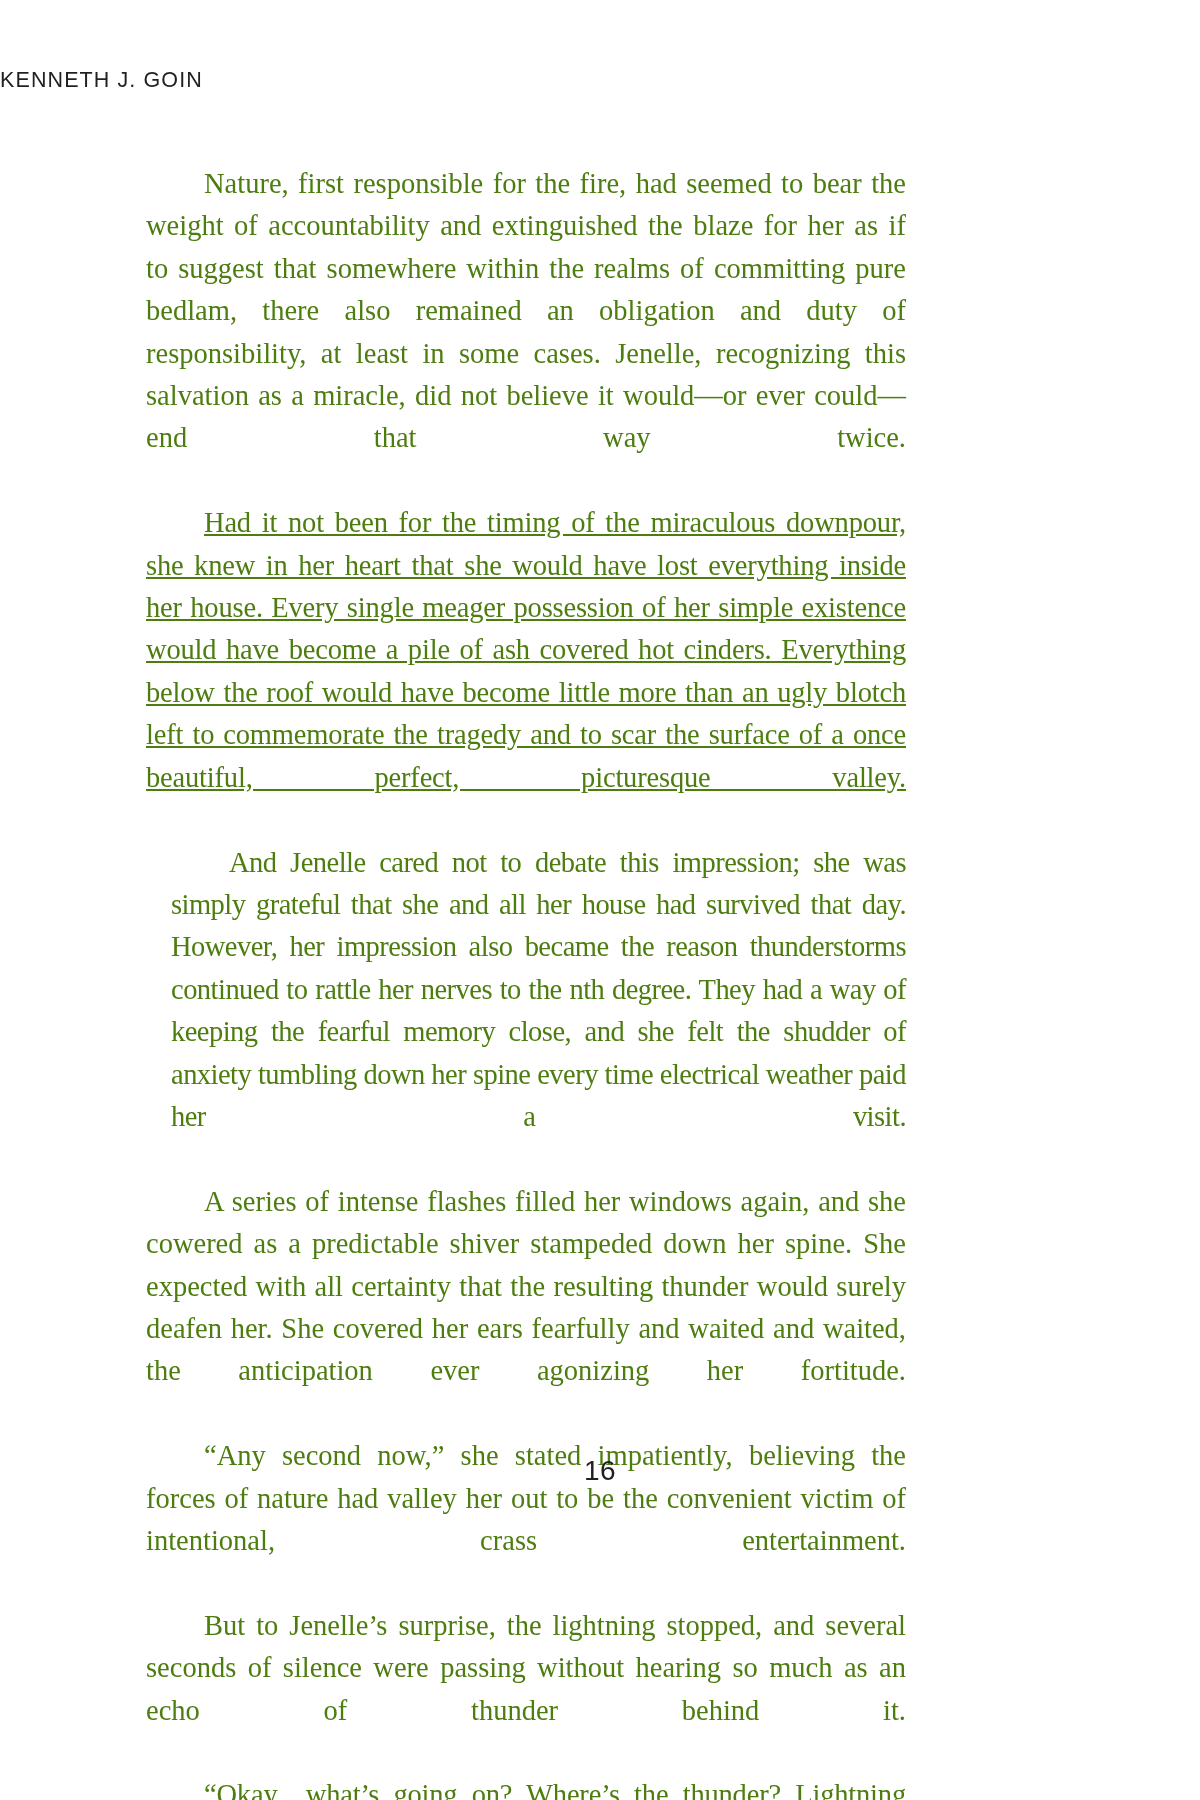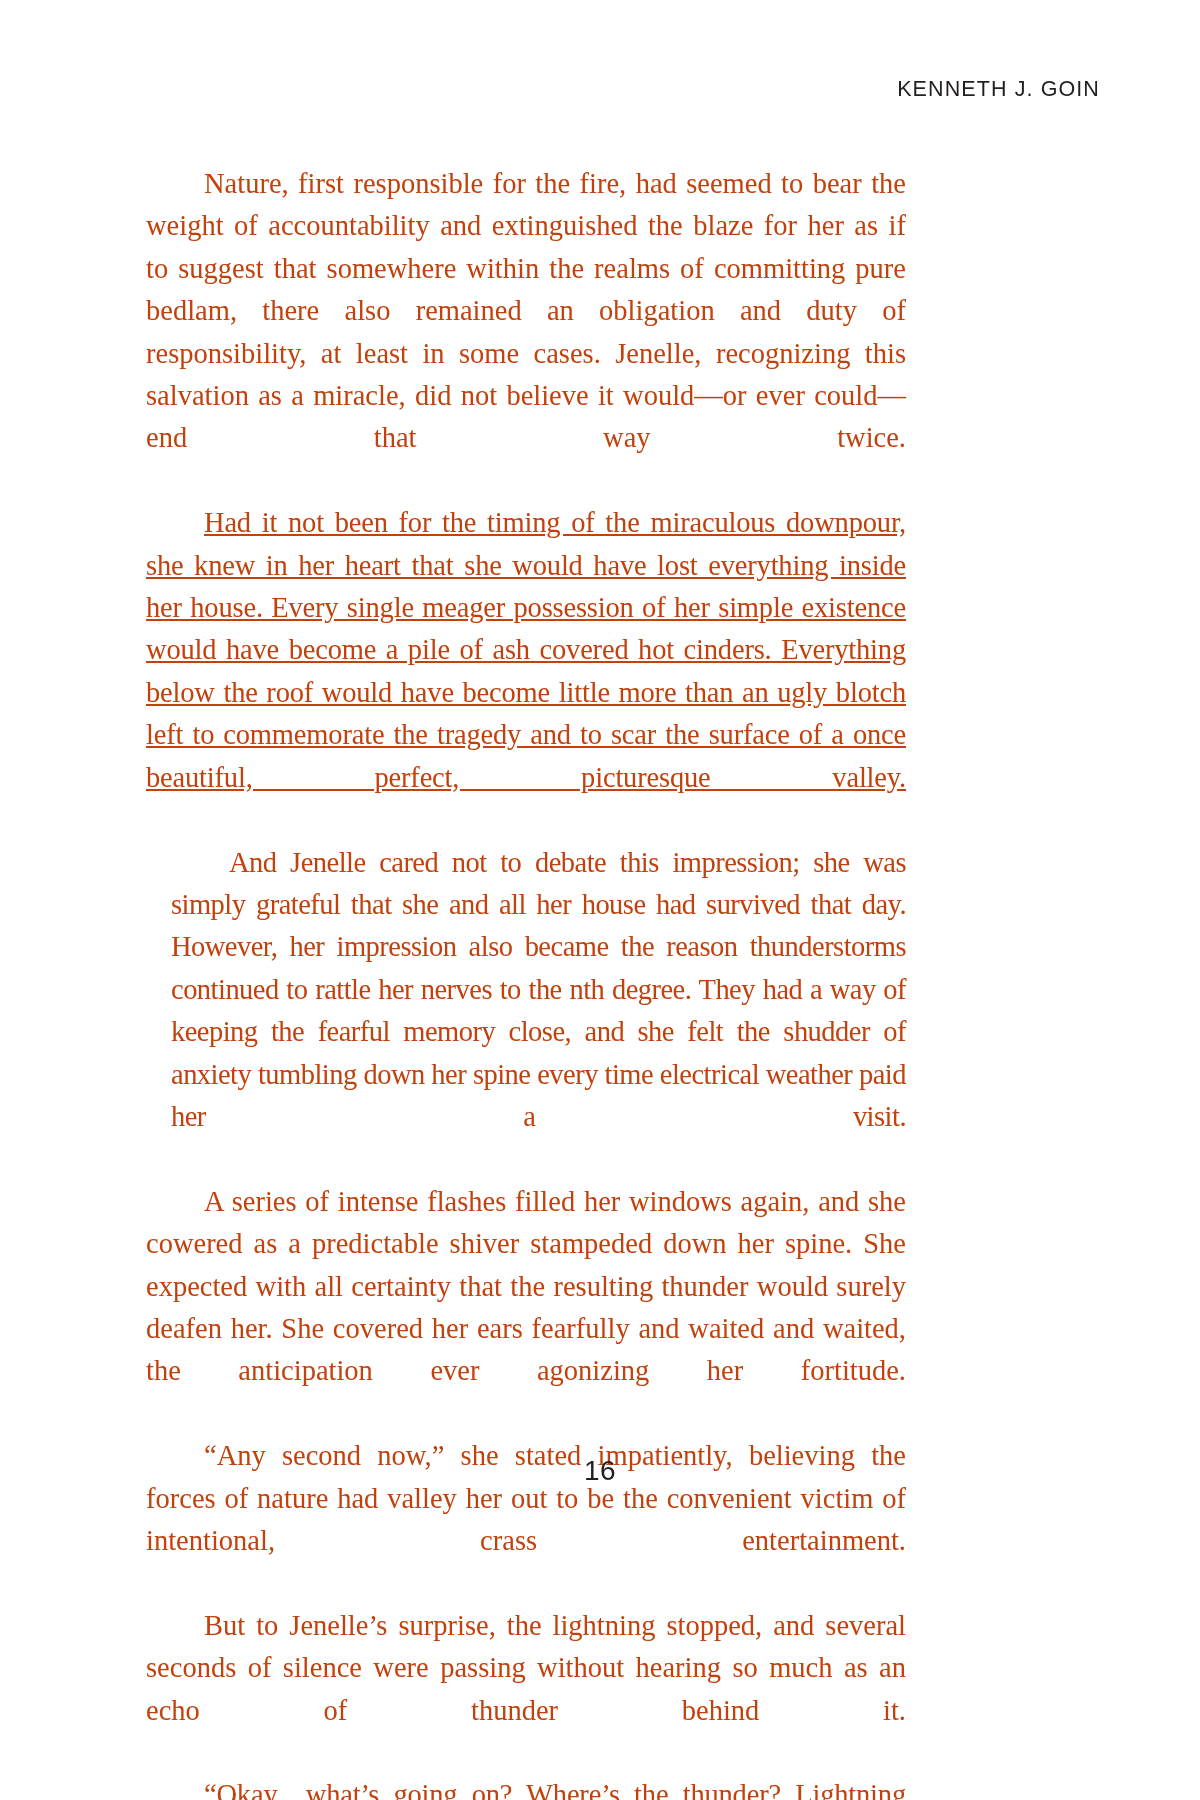--- a/index.html
+++ b/index.html
@@ -13,44 +13,44 @@
     height: 1800px;
     background: #ffffff;
     margin: 0 auto;
     overflow: hidden;
     box-sizing: border-box;
   }
 
   
   .running-head {
     position: absolute;
-    top: 77px;
+    top: 68px;
     left: 0;
     width: 1100px;
-    text-align: right;
+    text-align: left;
     font-family: "Liberation Sans", sans-serif;
     font-size: 21.5px;
     letter-spacing: 1.1px;
     color: #231f20;
     font-weight: 400;
   }
 
   
   .textblock {
     position: absolute;
     top: 163px;
     left: 146px;
     width: 760px;
   }
 
   .para {
     font-family: "Liberation Serif", "DejaVu Serif", serif;
     font-size: 28.5px;
     line-height: 42.4px;
-    color: #c2410c;
+    color: #4d7c0f;
     text-align: justify;
     text-justify: inter-word;
     margin: 0;
     text-indent: 58px;
     hyphens: none;
     -webkit-hyphens: none;
   }
 
   
   .para.tight {

